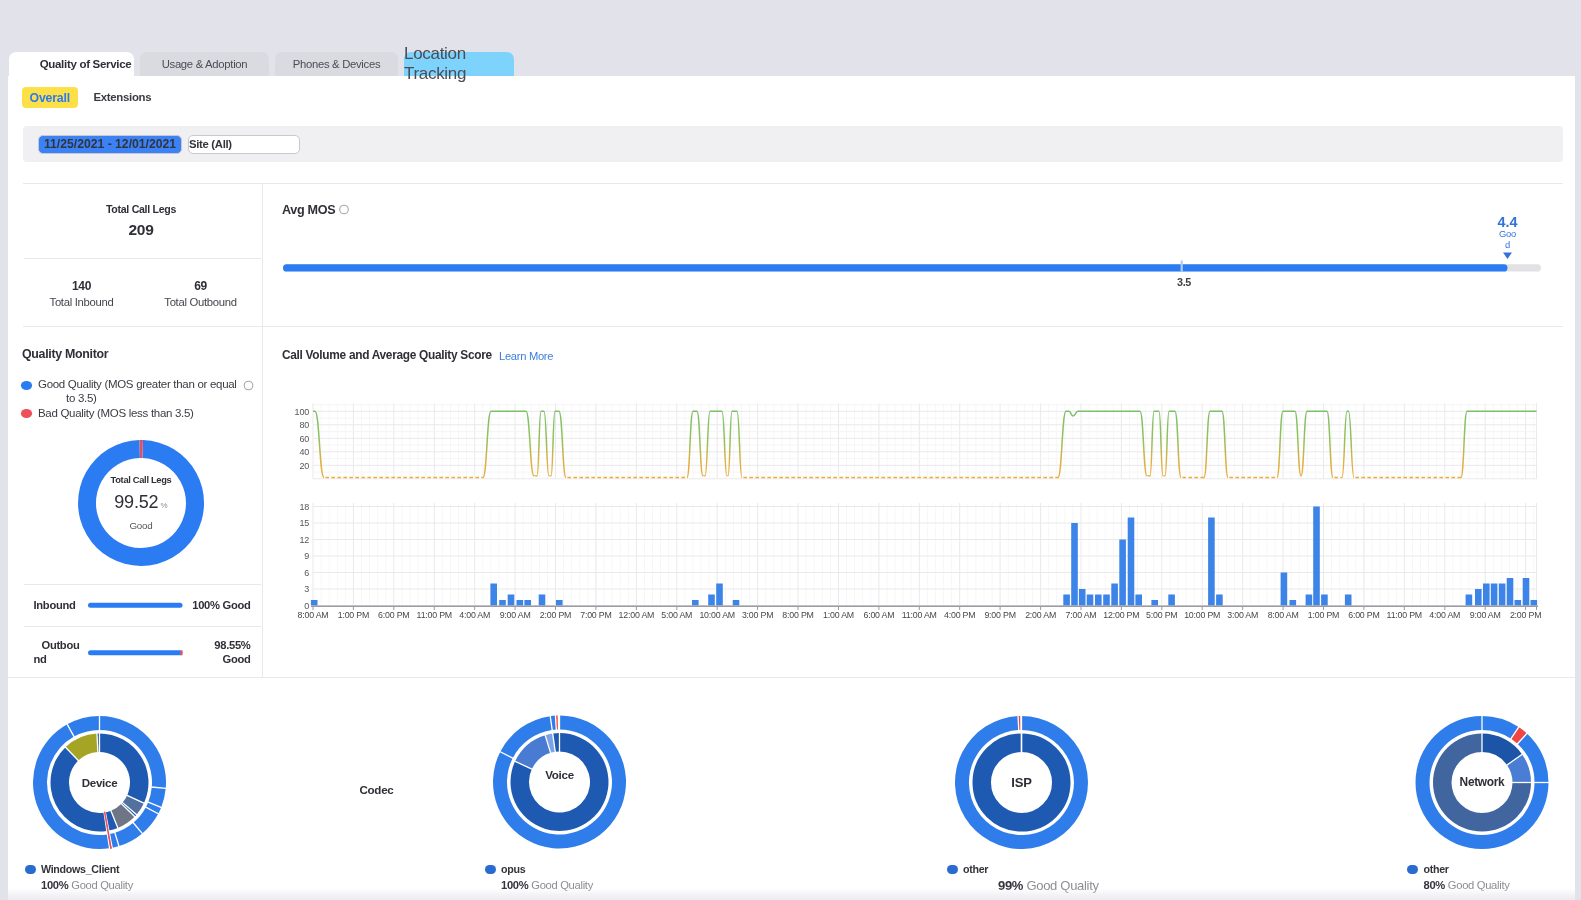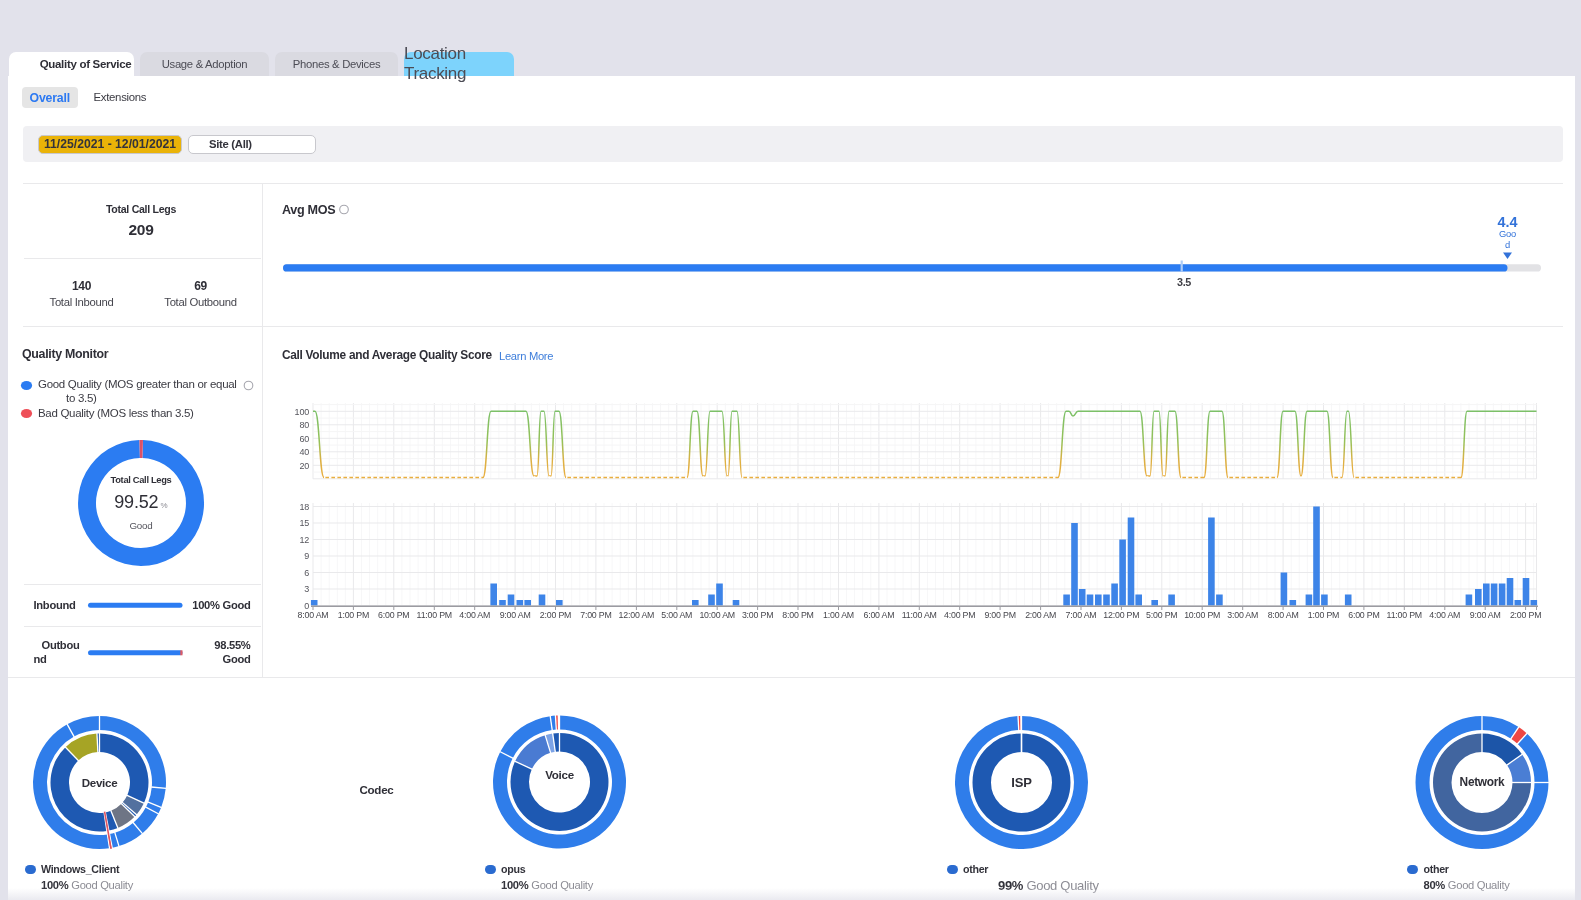--- a/index.html
+++ b/index.html
@@ -5,25 +5,25 @@
 .hl{position:absolute;height:1px;background:#e9e9eb;}
 </style></head><body>
 <div style="position:absolute;left:0;top:0;width:1581px;height:76px;background:#e2e2eb;"></div>
 <div style="position:absolute;left:0;top:76px;width:8px;height:824px;background:#e2e2eb;"></div>
 <div style="position:absolute;left:1575px;top:76px;width:6px;height:824px;background:#e2e2eb;"></div>
 <div style="position:absolute;left:8px;top:76px;width:1567px;height:824px;background:#fff;"></div>
 <div style="position:absolute;left:9px;top:52px;width:125px;height:24px;background:#fff;border-radius:7px 7px 0 0;display:flex;align-items:center;justify-content:center;letter-spacing:-0.3px;font-size:11.5px;font-weight:700;color:#2f2f37;padding-left:28px;">Quality of Service</div>
 <div style="position:absolute;left:140px;top:52px;width:129px;height:24px;background:#dadae1;border-radius:7px 7px 0 0;display:flex;align-items:center;justify-content:center;letter-spacing:-0.3px;font-size:11.3px;font-weight:400;color:#4c4c55;">Usage &amp; Adoption</div>
 <div style="position:absolute;left:275px;top:52px;width:123px;height:24px;background:#dadae1;border-radius:7px 7px 0 0;display:flex;align-items:center;justify-content:center;letter-spacing:-0.3px;font-size:11.3px;font-weight:400;color:#4c4c55;">Phones &amp; Devices</div>
 <div style="position:absolute;left:404px;top:52px;width:110px;height:24px;background:#7dd3fc;border-radius:7px 7px 0 0;display:flex;align-items:center;justify-content:center;letter-spacing:-0.3px;font-size:17px;font-weight:400;color:#4c4c55;">Location Tracking</div>
-<div style="position:absolute;left:21.5px;top:87px;width:56.5px;height:21px;background:#e5e5e5;border-radius:4px;display:flex;align-items:center;justify-content:center;font-size:12.3px;font-weight:700;color:#2c79f2;letter-spacing:-0.2px;">Overall</div>
-<div style="position:absolute;top:91px;font-size:11.4px;color:#3a3a42;font-weight:400;letter-spacing:-0.3px;white-space:nowrap;line-height:1.15;left:93.5px;">Extensions</div>
+<div style="position:absolute;left:21.5px;top:87px;width:56.5px;height:21px;background:#fde047;border-radius:4px;display:flex;align-items:center;justify-content:center;font-size:12.3px;font-weight:700;color:#2c79f2;letter-spacing:-0.2px;">Overall</div>
+<div style="position:absolute;top:91px;font-size:11.4px;color:#3a3a42;font-weight:700;letter-spacing:-0.3px;white-space:nowrap;line-height:1.15;left:93.5px;">Extensions</div>
 <div style="position:absolute;left:23px;top:126px;width:1540px;height:36px;background:#f0f0f3;border-radius:4px;"></div>
-<div style="position:absolute;left:38px;top:134.5px;width:144px;height:19px;background:#eab308;border:1px solid #c8c8cd;border-radius:5px;display:flex;align-items:center;justify-content:center;font-size:12.2px;font-weight:700;color:#33333b;">11/25/2021 - 12/01/2021</div>
-<div style="position:absolute;left:188px;top:134.5px;width:128px;height:19px;background:#fff;border:1px solid #c8c8cd;border-radius:5px;display:flex;align-items:center;font-size:11.3px;font-weight:700;color:#33333b;letter-spacing:-0.3px;padding-left:20px;">Site (All)</div>
+<div style="position:absolute;left:38px;top:134.5px;width:144px;height:19px;background:#3b82f6;border:1px solid #c8c8cd;border-radius:5px;display:flex;align-items:center;justify-content:center;font-size:12.2px;font-weight:700;color:#33333b;">11/25/2021 - 12/01/2021</div>
+<div style="position:absolute;left:188px;top:134.5px;width:112px;height:19px;background:#fff;border:1px solid #c8c8cd;border-radius:5px;display:flex;align-items:center;font-size:11.3px;font-weight:700;color:#33333b;letter-spacing:-0.3px;padding-left:0;">Site (All)</div>
 <div class="hl" style="left:23px;top:183px;width:1540px;"></div>
 <div class="hl" style="left:24px;top:258px;width:237px;"></div>
 <div class="hl" style="left:23px;top:326px;width:1540px;"></div>
 <div class="hl" style="left:24px;top:584px;width:237px;"></div>
 <div class="hl" style="left:24px;top:625.5px;width:237px;"></div>
 <div class="hl" style="left:8px;top:677px;width:1567px;"></div>
 <div style="position:absolute;left:261.5px;top:183px;width:1px;height:494px;background:#e9e9eb;"></div>
 <div style="position:absolute;top:203px;font-size:10.6px;color:#2f2f37;font-weight:700;letter-spacing:-0.3px;white-space:nowrap;line-height:1.15;left:-59px;width:400px;text-align:center;">Total Call Legs</div>
 <div style="position:absolute;top:221px;font-size:15.5px;color:#2f2f37;font-weight:700;letter-spacing:-0.3px;white-space:nowrap;line-height:1.15;left:-59px;width:400px;text-align:center;">209</div>
 <div style="position:absolute;top:280px;font-size:12px;color:#2f2f37;font-weight:700;letter-spacing:-0.3px;white-space:nowrap;line-height:1.15;left:-118.5px;width:400px;text-align:center;">140</div>

